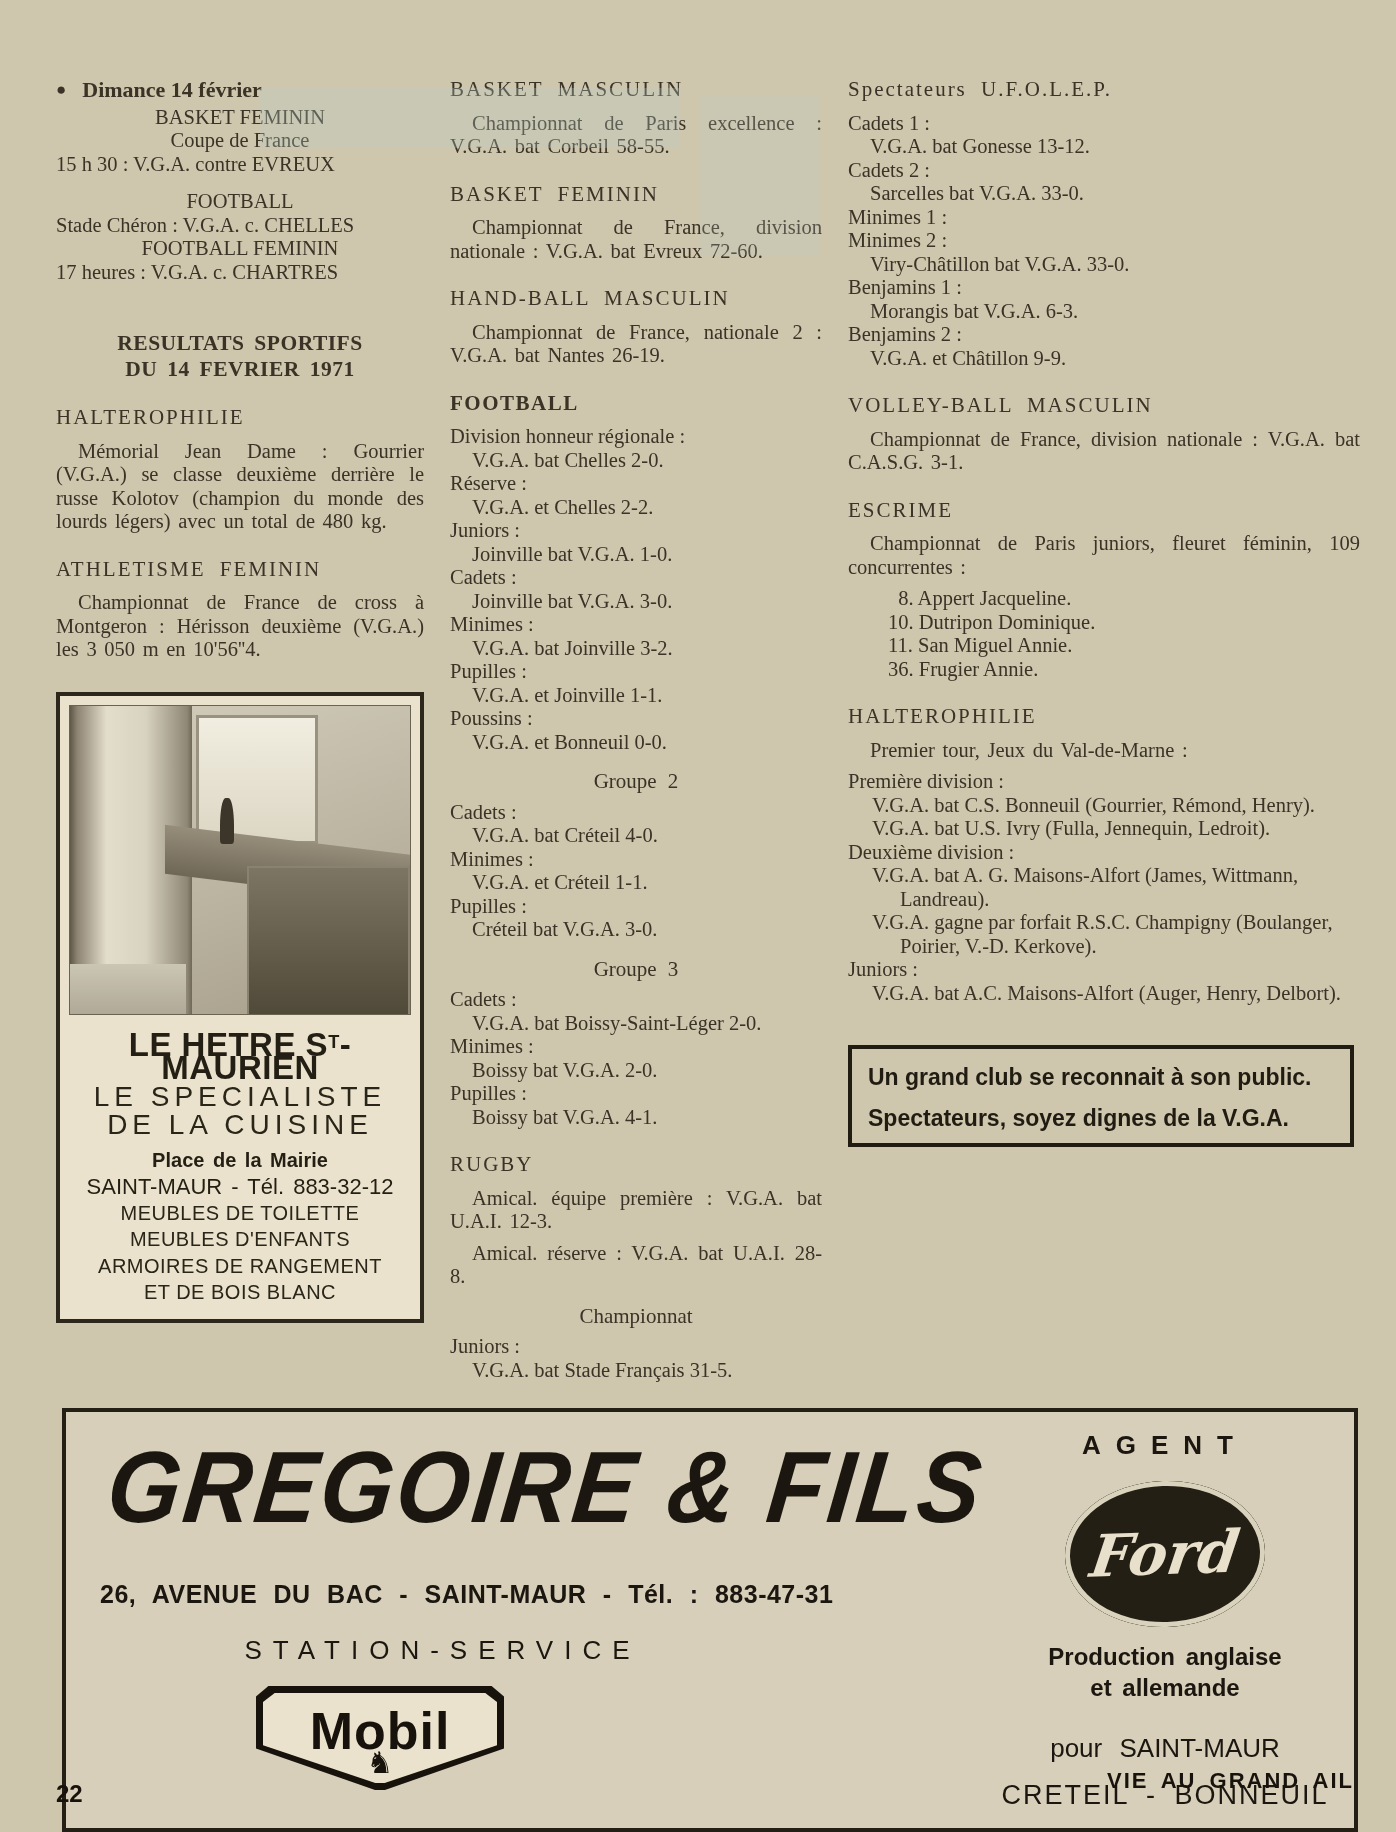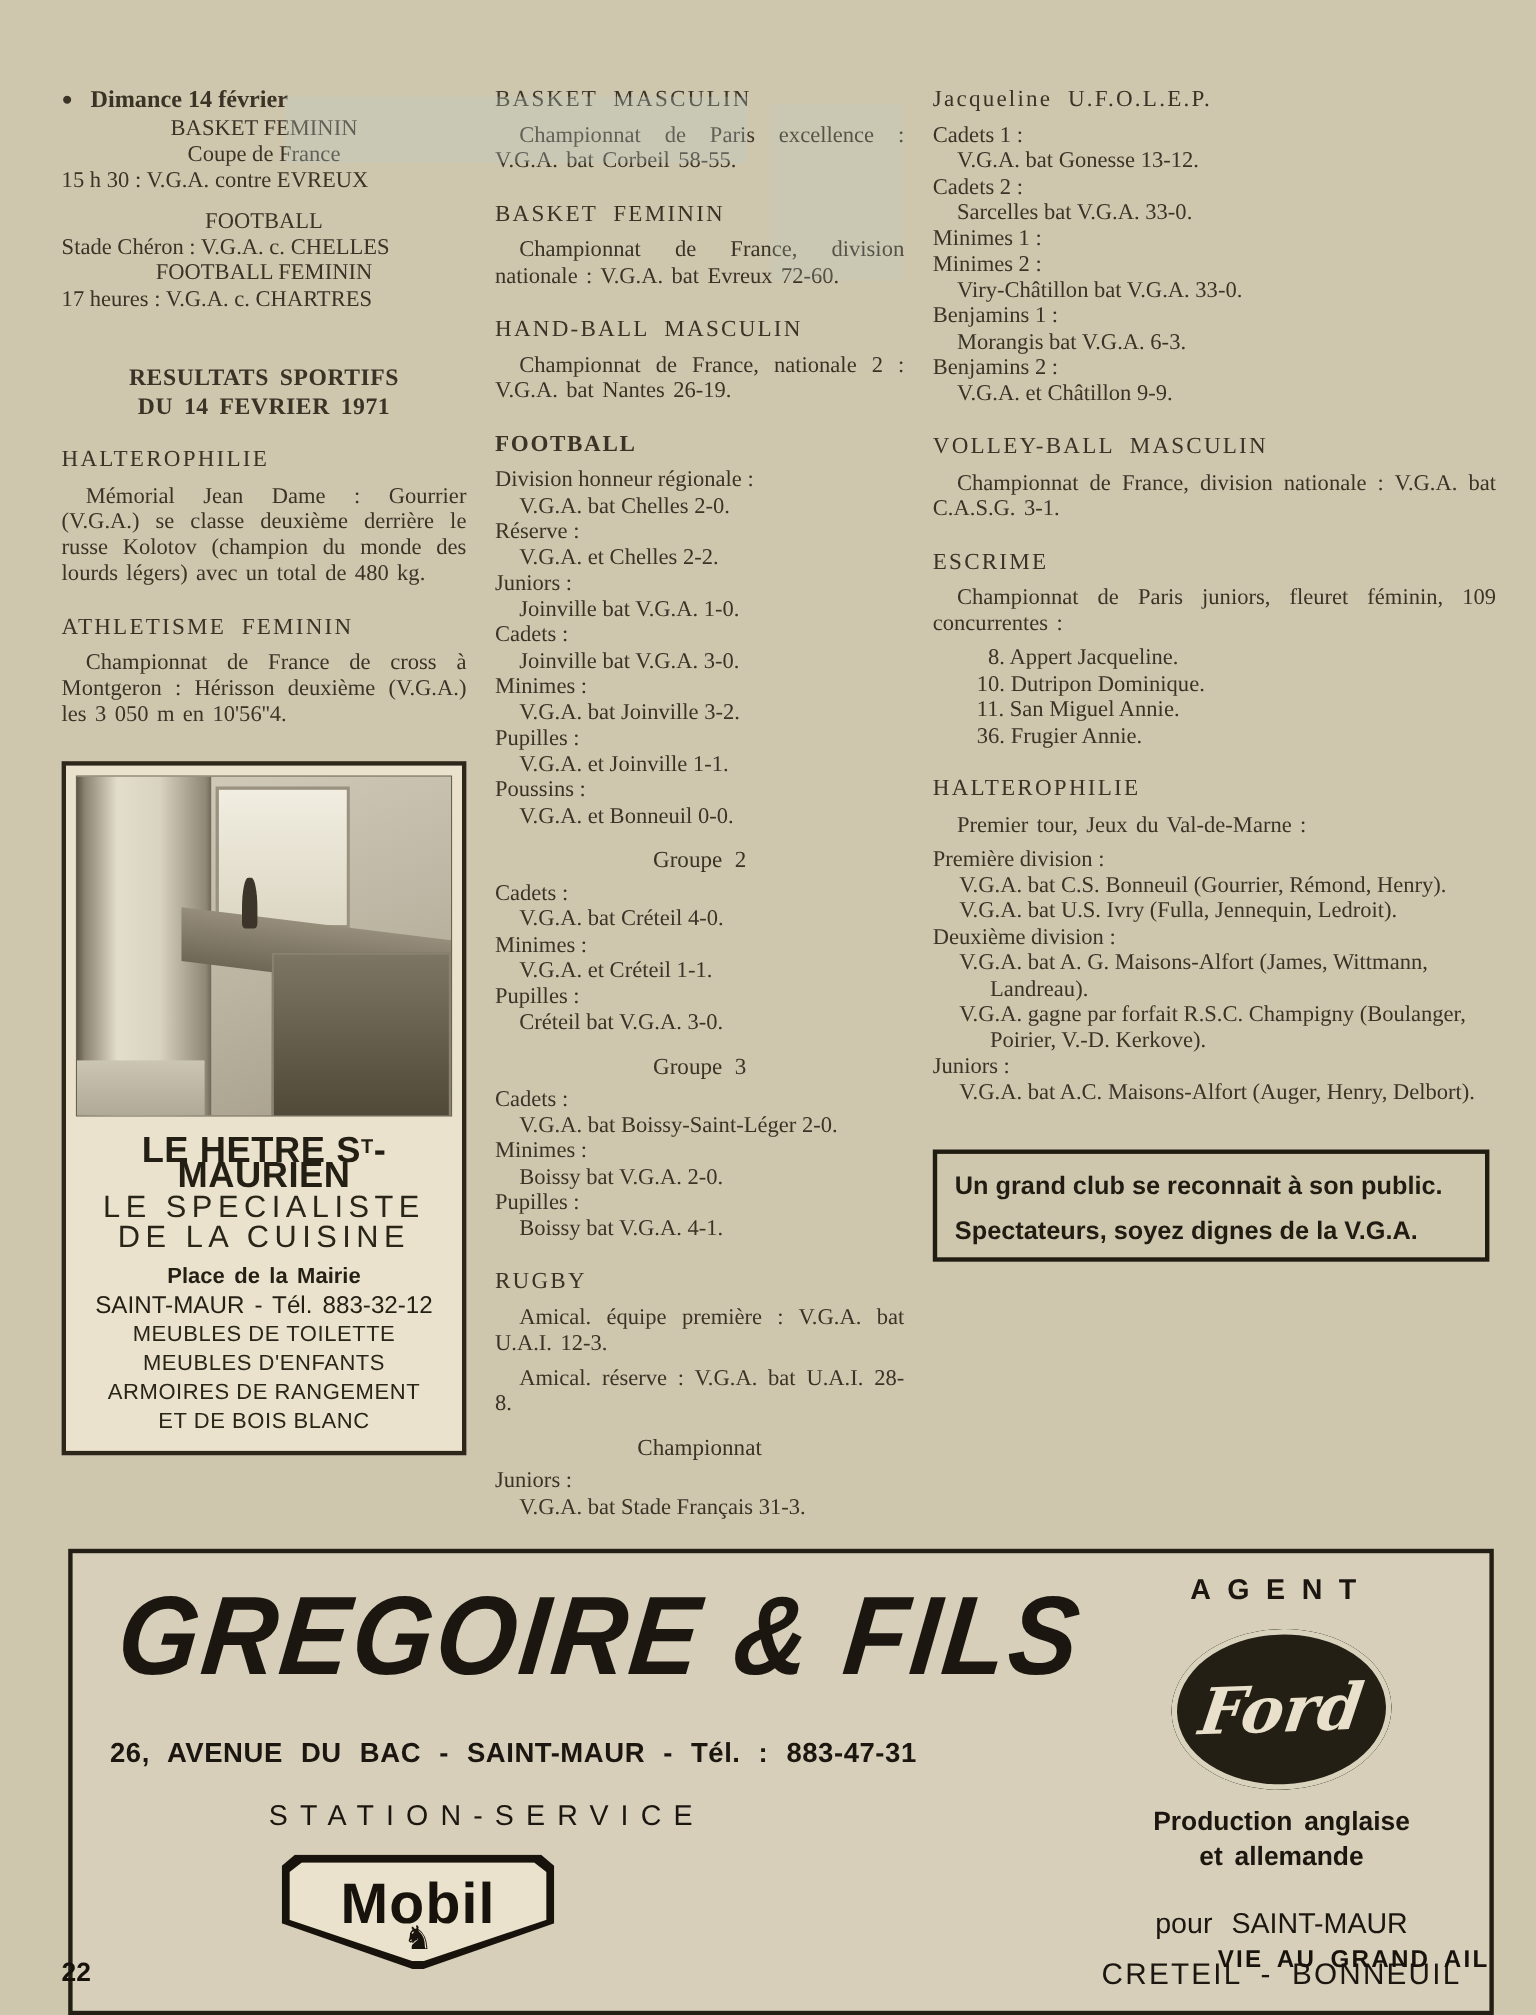--- a/index.html
+++ b/index.html
@@ -177,25 +177,25 @@
       <p class="label">Minimes :</p>
       <p class="result">Boissy bat V.G.A. 2-0.</p>
       <p class="label">Pupilles :</p>
       <p class="result">Boissy bat V.G.A. 4-1.</p>
 
       <h3 class="chead">RUGBY</h3>
       <p class="para">Amical. équipe première : V.G.A. bat U.A.I. 12-3.</p>
       <p class="para">Amical. réserve : V.G.A. bat U.A.I. 28-8.</p>
       <h4 class="subhead">Championnat</h4>
       <p class="label">Juniors :</p>
-      <p class="result">V.G.A. bat Stade Français 31-3.</p>
+      <p class="result">V.G.A. bat Stade Français 31-5.</p>
     </div>
 
     <div class="col right">
-      <h3 class="chead first">Jacqueline U.F.O.L.E.P.</h3>
+      <h3 class="chead first">Spectateurs U.F.O.L.E.P.</h3>
       <p class="label">Cadets 1 :</p>
       <p class="result">V.G.A. bat Gonesse 13-12.</p>
       <p class="label">Cadets 2 :</p>
       <p class="result">Sarcelles bat V.G.A. 33-0.</p>
       <p class="label">Minimes 1 :</p>
       <p class="label">Minimes 2 :</p>
       <p class="result">Viry-Châtillon bat V.G.A. 33-0.</p>
       <p class="label">Benjamins 1 :</p>
       <p class="result">Morangis bat V.G.A. 6-3.</p>
       <p class="label">Benjamins 2 :</p>

